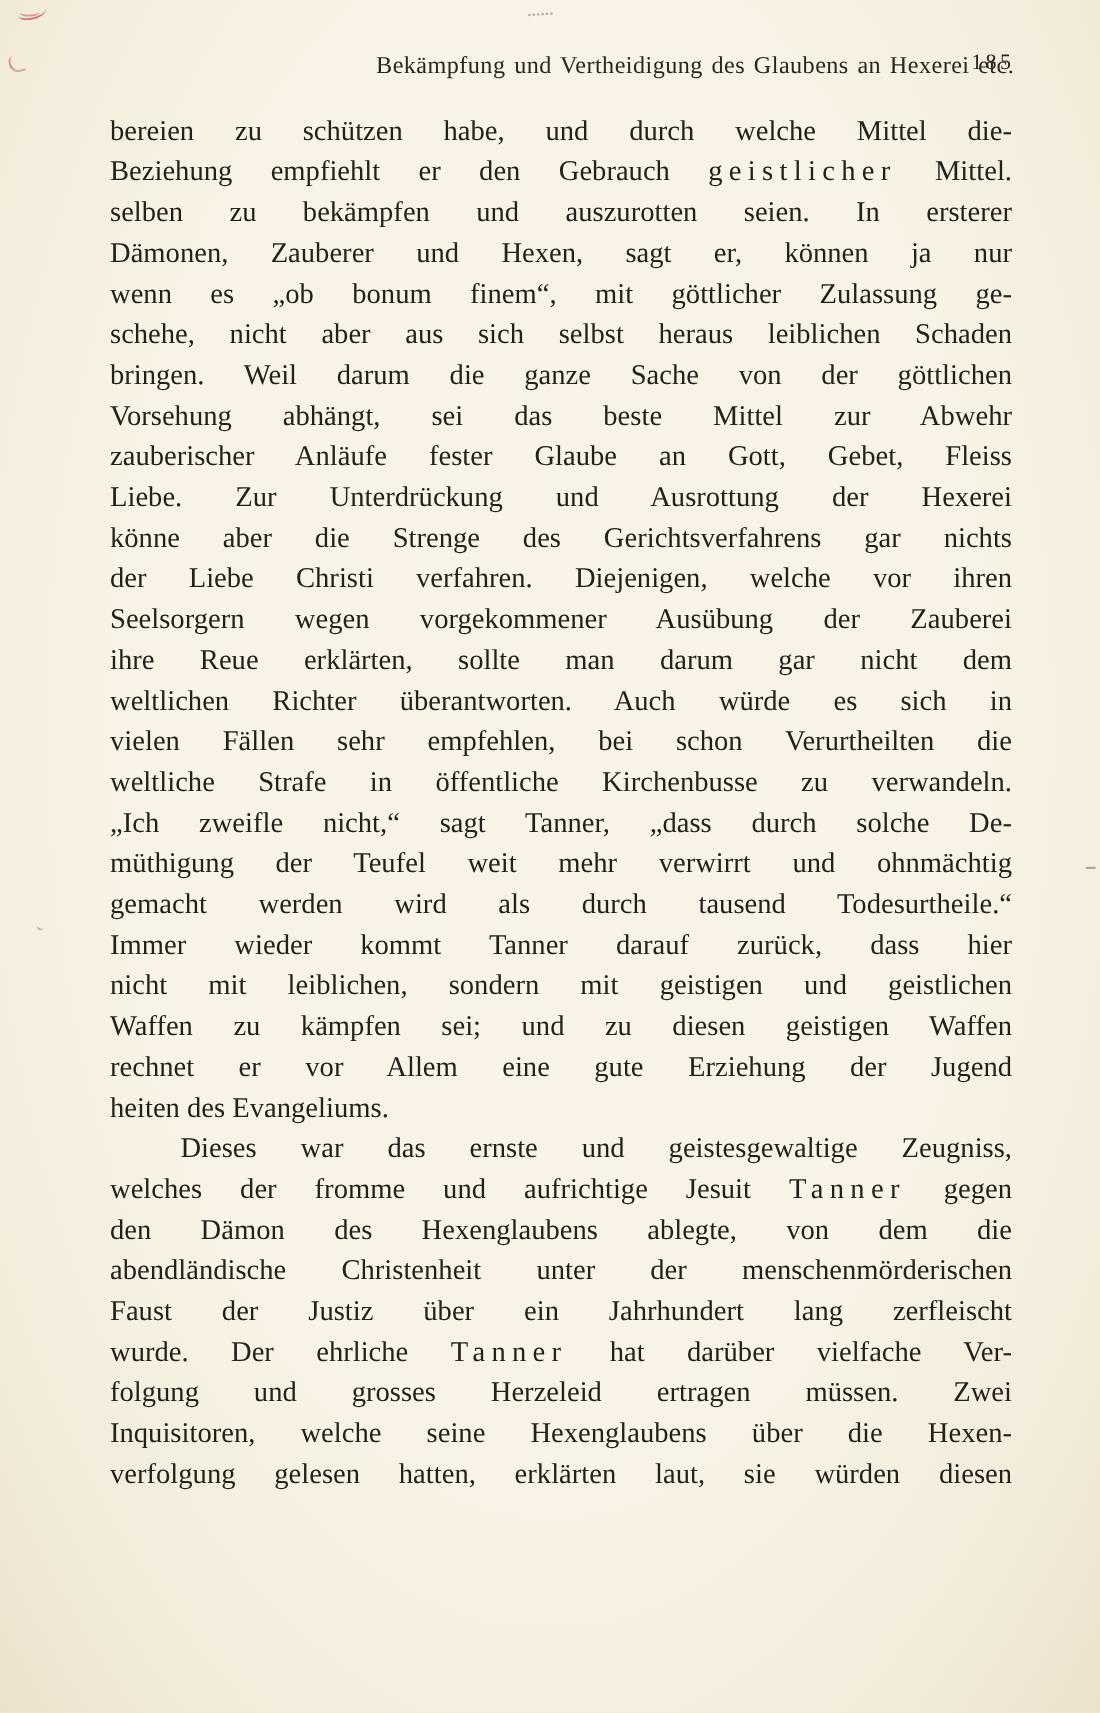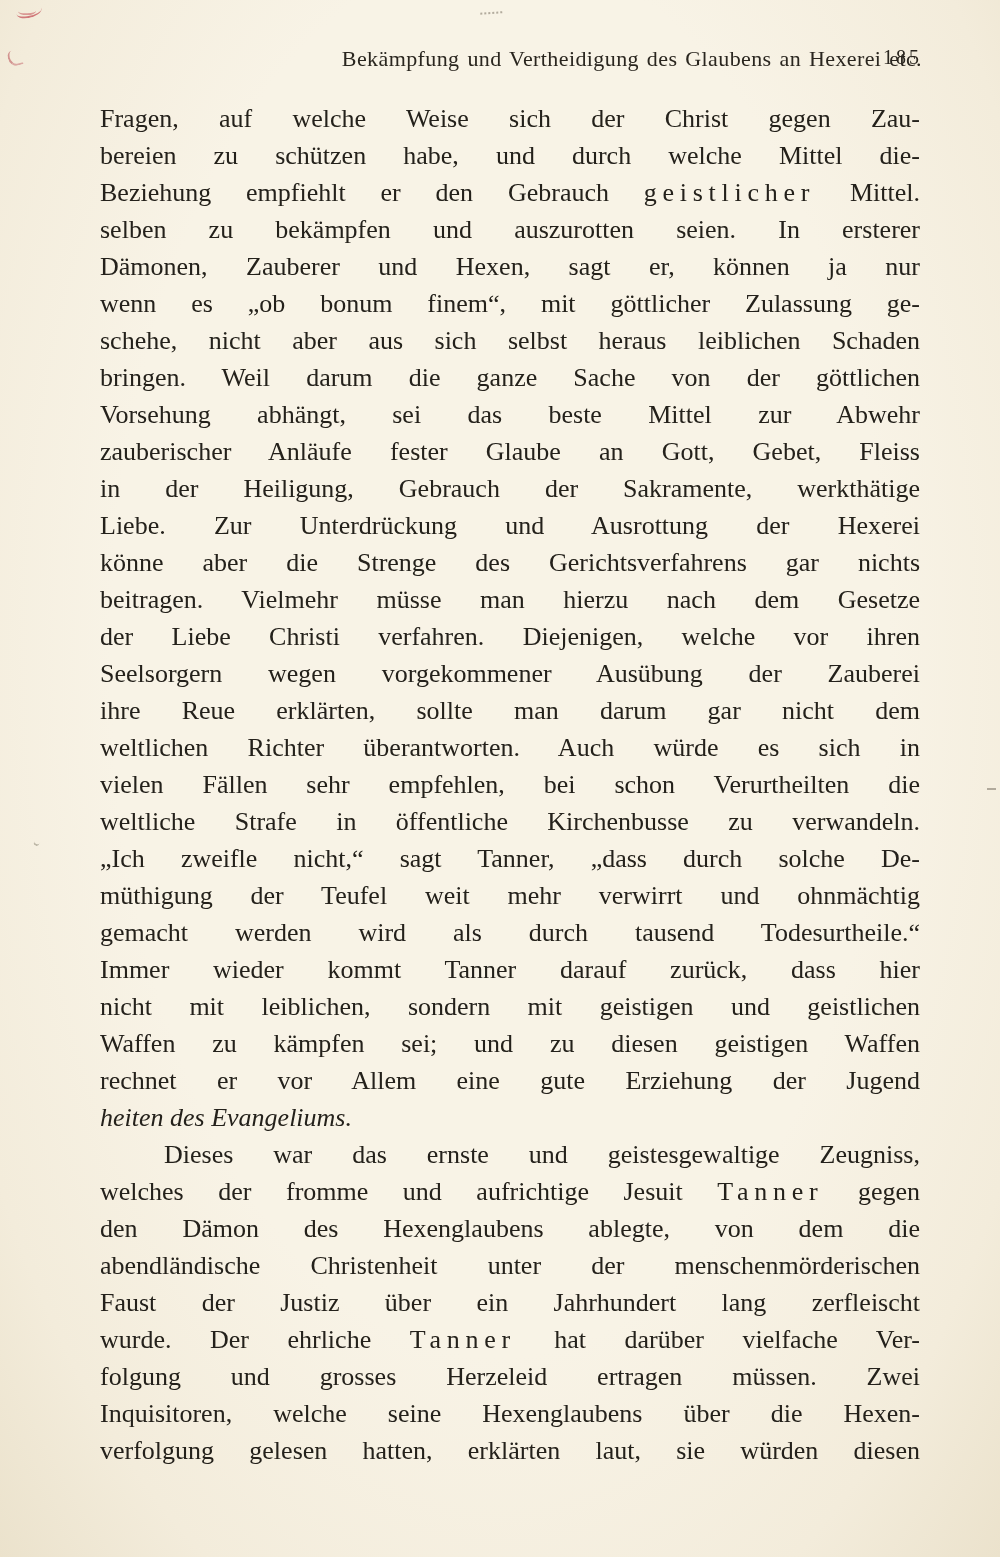--- a/index.html
+++ b/index.html
@@ -45,21 +45,21 @@
     width: 820px;
     font-size: 26px;
     line-height: 37px;
   }
   .para { margin: 0; }
   .line {
     text-align: justify;
     text-align-last: justify;
     white-space: normal;
   }
-  .line.noj { text-align-last: left; font-style: italic; }
+  .line.noj { text-align-last: left; }
   .line.indent { padding-left: 64px; }
   .sperr { letter-spacing: 0.22em; }
 
   
   .artifact { position: absolute; pointer-events: none; }
   .a1 {
     left: 16px; top: 4px; width: 26px; height: 12px;
     border-bottom: 2px solid rgba(196,83,90,0.75);
     border-radius: 0 0 60% 40%;
     transform: rotate(-8deg);
@@ -104,34 +104,31 @@
   <div class="artifact a4"></div>
   <div class="artifact a5"></div>
 
   <div class="header">
     <div class="header-title">Bekämpfung und Vertheidigung des Glaubens an Hexerei etc.</div>
     <div class="page-number">185</div>
   </div>
 
   <div class="body-block">
       <div class="para">
-        <div class="line"><span>Fragen, auf welche Weise sich der Christ gegen Zau-</span></div>
         <div class="line"><span>bereien zu schützen habe, und durch welche Mittel die-</span></div>
         <div class="line"><span>Beziehung empfiehlt er den Gebrauch </span><span class="sperr">geistlicher</span><span> Mittel.</span></div>
         <div class="line"><span>selben zu bekämpfen und auszurotten seien. In ersterer</span></div>
         <div class="line"><span>Dämonen, Zauberer und Hexen, sagt er, können ja nur</span></div>
         <div class="line"><span>wenn es „ob bonum finem“, mit göttlicher Zulassung ge-</span></div>
         <div class="line"><span>schehe, nicht aber aus sich selbst heraus leiblichen Schaden</span></div>
         <div class="line"><span>bringen. Weil darum die ganze Sache von der göttlichen</span></div>
         <div class="line"><span>Vorsehung abhängt, sei das beste Mittel zur Abwehr</span></div>
         <div class="line"><span>zauberischer Anläufe fester Glaube an Gott, Gebet, Fleiss</span></div>
-        <div class="line"><span>in der Heiligung, Gebrauch der Sakramente, werkthätige</span></div>
         <div class="line"><span>Liebe. Zur Unterdrückung und Ausrottung der Hexerei</span></div>
         <div class="line"><span>könne aber die Strenge des Gerichtsverfahrens gar nichts</span></div>
-        <div class="line"><span>beitragen. Vielmehr müsse man hierzu nach dem Gesetze</span></div>
         <div class="line"><span>der Liebe Christi verfahren. Diejenigen, welche vor ihren</span></div>
         <div class="line"><span>Seelsorgern wegen vorgekommener Ausübung der Zauberei</span></div>
         <div class="line"><span>ihre Reue erklärten, sollte man darum gar nicht dem</span></div>
         <div class="line"><span>weltlichen Richter überantworten. Auch würde es sich in</span></div>
         <div class="line"><span>vielen Fällen sehr empfehlen, bei schon Verurtheilten die</span></div>
         <div class="line"><span>weltliche Strafe in öffentliche Kirchenbusse zu verwandeln.</span></div>
         <div class="line"><span>„Ich zweifle nicht,“ sagt Tanner, „dass durch solche De-</span></div>
         <div class="line"><span>müthigung der Teufel weit mehr verwirrt und ohnmächtig</span></div>
         <div class="line"><span>gemacht werden wird als durch tausend Todesurtheile.“</span></div>
         <div class="line"><span>Immer wieder kommt Tanner darauf zurück, dass hier</span></div>

